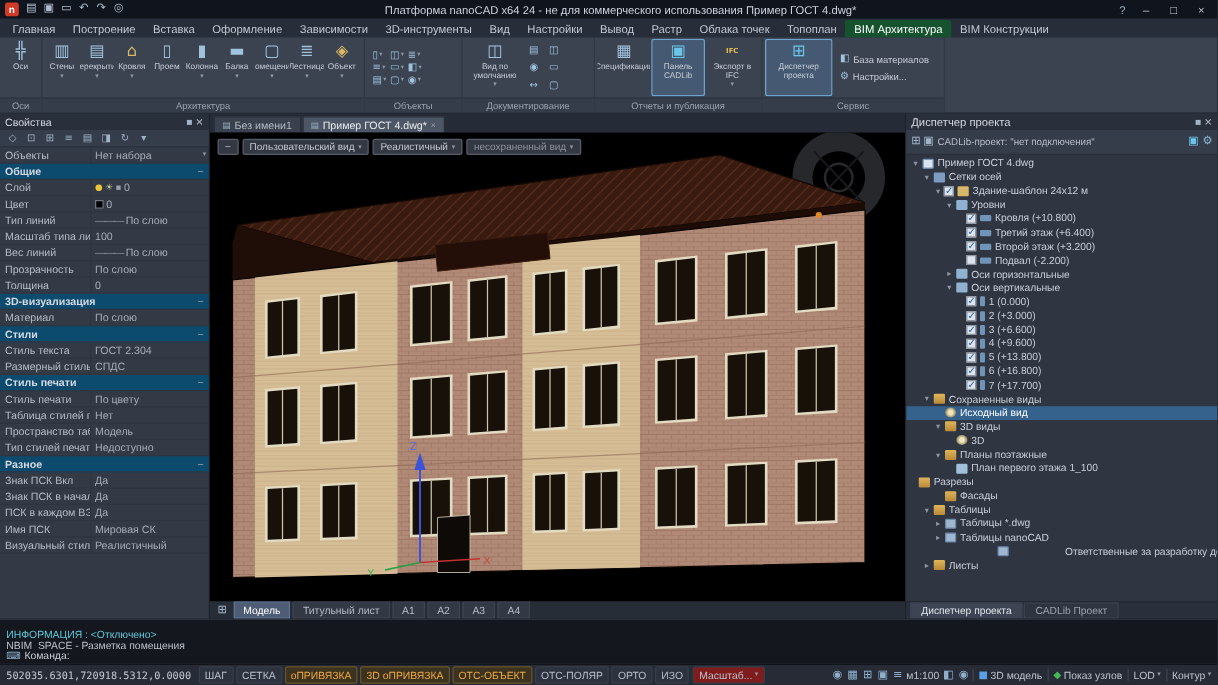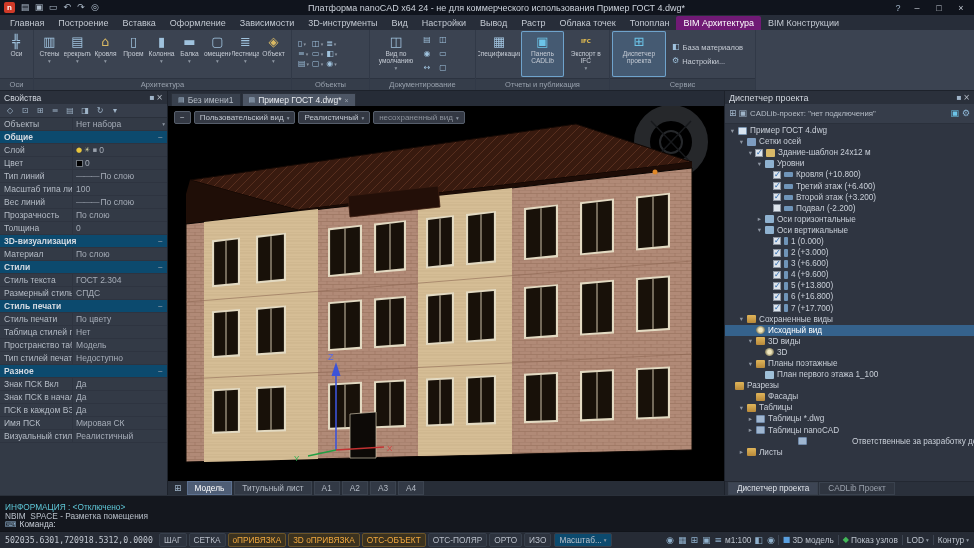--- a/index.html
+++ b/index.html
@@ -8,21 +8,21 @@
   .gi{font-family:"DejaVu Sans",sans-serif;line-height:1;display:inline-flex;align-items:center;justify-content:center;}
   
   .titlebar{height:15px;background:#10141d;display:flex;align-items:center;padding:0 4px;gap:4px;flex:none;}
   .logo{width:11px;height:11px;background:#d03a28;border-radius:2px;color:#fff;font-size:8px;font-weight:bold;display:flex;align-items:center;justify-content:center;flex:none;}
   .qicon{width:12px;height:12px;font-size:9px;color:#9fb4c8;display:flex;align-items:center;justify-content:center;flex:none;}
   .title-text{flex:1;text-align:center;font-size:9px;color:#cdd3dc;white-space:nowrap;overflow:hidden;}
   .winbtn{width:18px;height:13px;display:flex;align-items:center;justify-content:center;font-size:9px;color:#c3c9d2;flex:none;}
   
   .tabsrow{height:15px;background:#272d39;display:flex;align-items:flex-end;padding-left:3px;flex:none;}
   .rtab{padding:2px 7px;font-size:9px;color:#c3c9d2;white-space:nowrap;}
-  .rtab.active{background:#701a75;color:#fff;border-radius:2px 2px 0 0;}
+  .rtab.active{background:#14532d;color:#fff;border-radius:2px 2px 0 0;}
   
   .ribbon{height:61px;background:#3b4351;display:flex;border-bottom:1px solid #1d222b;flex:none;}
   .rgroup{display:flex;flex-direction:column;border-right:1px solid #313947;flex:none;}
   .rbody{flex:1;display:flex;align-items:stretch;padding:1px 2px;gap:1px;}
   .rlabel{height:12px;line-height:12px;text-align:center;font-size:7.5px;color:#98a1ad;background:#353d4a;border-top:1px solid #2c3340;white-space:nowrap;overflow:hidden;}
   .bbtn{display:flex;flex-direction:column;align-items:center;padding-top:3px;gap:1px;border-radius:2px;overflow:hidden;}
   .bbtn .ic{height:15px;display:flex;align-items:center;justify-content:center;}
   .bbtn .lbl{font-size:6.6px;line-height:7px;color:#c6ccd5;text-align:center;}
   .bbtn .arr{font-size:5.5px;color:#8f98a4;font-family:"DejaVu Sans",sans-serif;}
   .bbtn.active{background:rgba(96,150,200,.28);box-shadow:inset 0 0 0 1px #6fa3cc;}
@@ -90,21 +90,21 @@
   
   .cmd{height:36px;background:#14171e;border-top:1px solid #2a303a;padding:2px 5px;font-family:"DejaVu Sans Mono",monospace;font-size:8.3px;display:flex;flex-direction:column;justify-content:flex-end;flex:none;}
   .cline{line-height:8.7px;color:#b9c0ca;white-space:nowrap;overflow:hidden;}
   .cline.info{color:#5fc8d8;}
   .promptline{display:flex;align-items:center;gap:3px;line-height:8.7px;color:#c6ccd5;}
   
   .status{height:17px;background:#262b35;border-top:1px solid #11141a;display:flex;align-items:center;padding:0 5px;gap:3px;font-size:8.3px;color:#b9c0ca;flex:none;white-space:nowrap;}
   .coords{font-family:"DejaVu Sans Mono",monospace;font-size:8.2px;color:#c3c9d2;margin-right:3px;}
   .stgl{padding:1px 4px;border:1px solid #373f4b;background:#2d333e;border-radius:2px;color:#b9bfc9;}
   .stgl.on{color:#f2a93f;border-color:#6b5428;background:#3b321f;}
-  .schip{display:flex;align-items:center;gap:2px;padding:1px 4px;border:1px solid #373f4b;background:#0c4a6e;border-radius:2px;}
+  .schip{display:flex;align-items:center;gap:2px;padding:1px 4px;border:1px solid #373f4b;background:#7f1d1d;border-radius:2px;}
   .ssep{width:1px;height:10px;background:#3c4450;flex:none;}
   .sitem{display:flex;align-items:center;gap:2px;color:#bcc3cd;}
   .sarr{font-size:5.5px;color:#8f98a4;font-family:"DejaVu Sans",sans-serif;}
   .spacer{flex:1;}
 </style>
 </head>
 <body>
 
 <div id="app">
 

